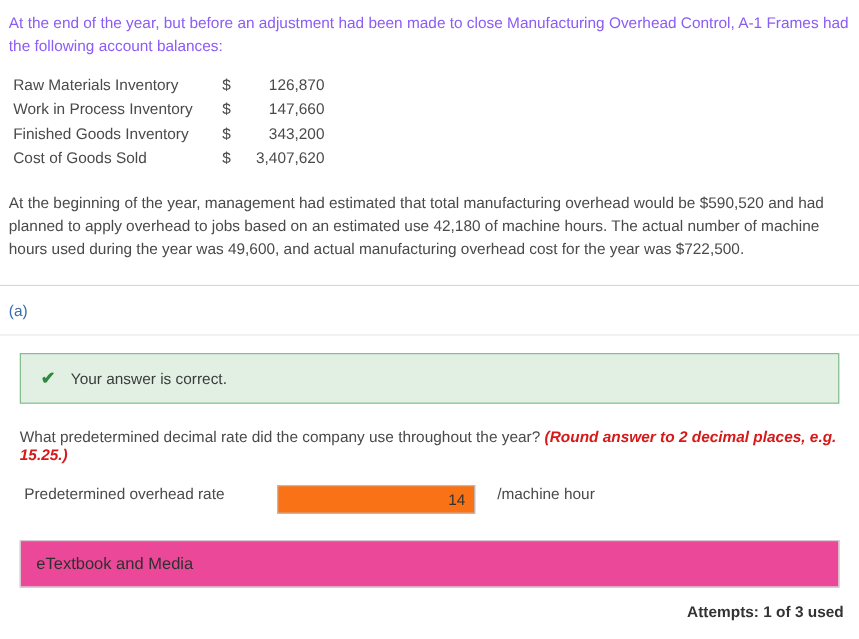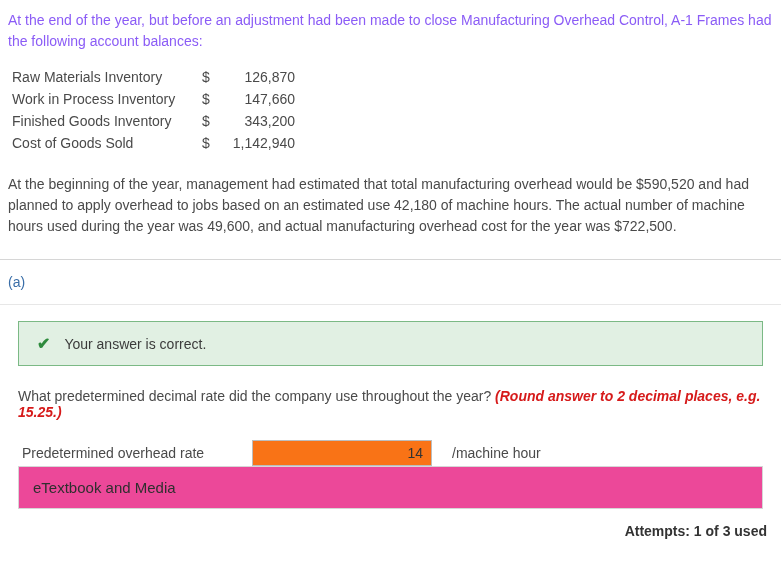--- a/index.html
+++ b/index.html
@@ -34,21 +34,21 @@
       padding: 12px 18px;
       display: flex;
       align-items: center;
       gap: 14px;
       margin-bottom: 22px;
     }
     .correct-banner .check { color: #2e8b3d; font-weight: bold; font-size: 16px; }
     .correct-banner .msg { color: #3b3b3b; }
     .question { color: #4a4a4a; margin-bottom: 20px; }
     .question .instr { color: #d61a1a; font-style: italic; font-weight: bold; }
-    .rate-row { display: flex; align-items: center; gap: 20px; padding-left: 4px; }
+    .rate-row { display: flex; gap: 20px; margin-bottom: 24px; padding-left: 4px; }
     .rate-row .lbl { color: #4a4a4a; width: 210px; }
     .rate-row .field {
       width: 180px; height: 26px; border: 1px solid #bdbdbd;
       text-align: right; padding: 3px 8px; font-size: 14px; color: #333;
       background: #f97316;
     }
     .rate-row .unit { color: #4a4a4a; }
     .etext {
       border: 1px solid #d6d6d6;
       background: #ec4899;
@@ -76,21 +76,21 @@
     <td class="amount">147,660</td>
   </tr>
   <tr>
     <td class="label">Finished Goods Inventory</td>
     <td class="dollar">$</td>
     <td class="amount">343,200</td>
   </tr>
   <tr>
     <td class="label">Cost of Goods Sold</td>
     <td class="dollar">$</td>
-    <td class="amount">1,142,940</td>
+    <td class="amount">3,407,620</td>
   </tr>
 </tbody>
   </table>
 
 <p class="narrative">At the beginning of the year, management had estimated that total manufacturing overhead would be $590,520 and had planned to apply overhead to jobs based on an estimated use 42,180 of machine hours. The actual number of machine hours used during the year was 49,600, and actual manufacturing overhead cost for the year was $722,500.</p>
 
 <div class="divider"></div>
 
 <div class="section-label">(a)</div>
 

